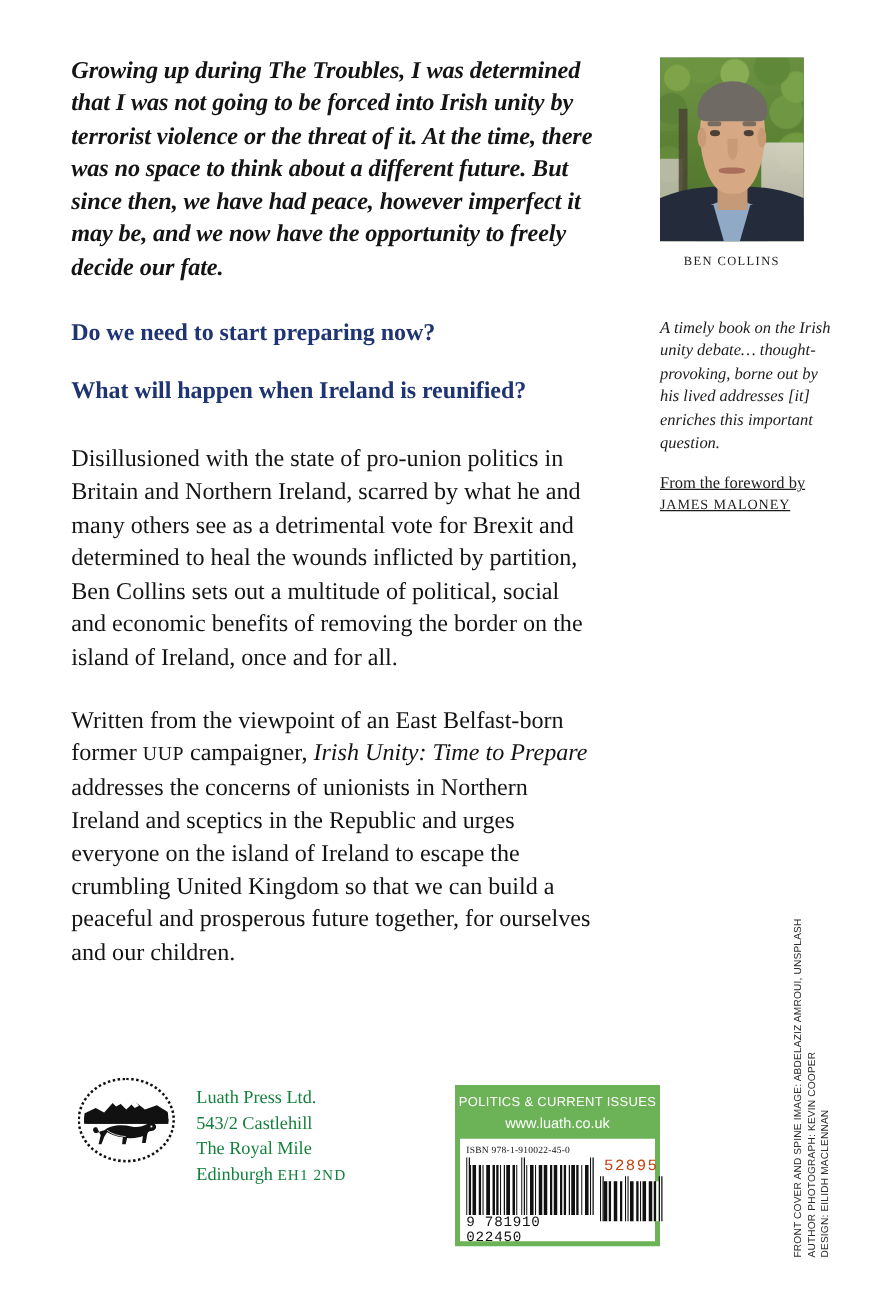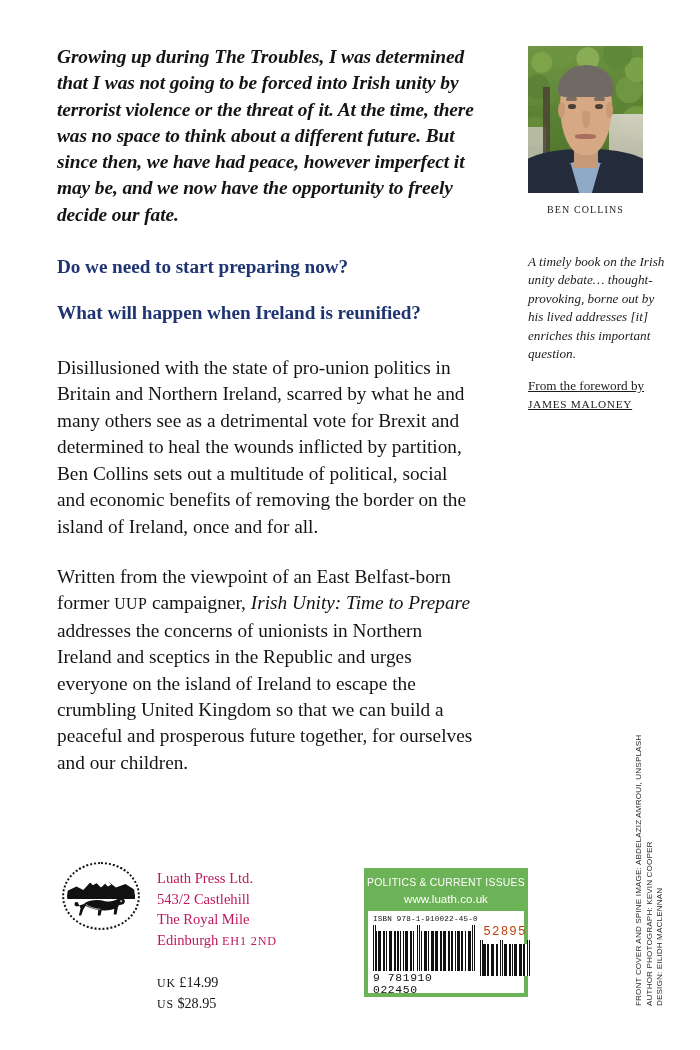--- a/index.html
+++ b/index.html
@@ -234,21 +234,21 @@
   }
   #luath-logo .dog {
     position: absolute; left: 8%; top: 46%; width: 84%; height: 44%;
   }
 
   #publisher-address {
     margin-left: 17px;
     padding-top: 6px;
     font-size: 14.6px;
     line-height: 20.5px;
-    color: #be185d;
+    color: #15803d;
   }
   #publisher-address .pc {
     font-size: 0.84em;
     letter-spacing: 0.8px;
     text-align: center;
   }
 
   #price-block {
     margin-top: 22px;
     margin-left: 95px;
@@ -292,21 +292,21 @@
     position: absolute;
     left: 4px;
     top: 43px;
     width: 156px;
     height: 82px;
     background: #ffffff;
     box-sizing: border-box;
     padding: 4px 5px 3px 5px;
   }
   #isbn-text {
-    font-family: Liberation Mono, monospace;
+    font-family: Liberation Serif, serif;
     font-size: 7.6px;
     letter-spacing: 0.2px;
     color: #111;
     margin-bottom: 2px;
   }
   #barcode-graphic-row {
     display: flex;
     align-items: flex-start;
     gap: 5px;
   }
@@ -427,24 +427,20 @@
     </div>
 
     <div id="publisher-address">
       <div>Luath Press Ltd.</div>
       <div>543/2 Castlehill</div>
       <div>The Royal Mile</div>
       <div><span>Edinburgh</span> <span class="pc">EH1 2ND</span></div>
     </div>
   </div>
 
-  <div id="price-block">
-    <div><span class="cur">UK</span> <span>£14.99</span></div>
-    <div><span class="cur">US</span> <span>$28.95</span></div>
-  </div>
 </div>
 
 <div id="barcode-panel">
   <div id="panel-category">POLITICS &amp; CURRENT ISSUES</div>
   <div id="panel-url">www.luath.co.uk</div>
 
   <div id="barcode-box">
     <div id="isbn-text"><span>ISBN</span> <span>978-1-910022-45-0</span></div>
 
     <div id="barcode-graphic-row">

